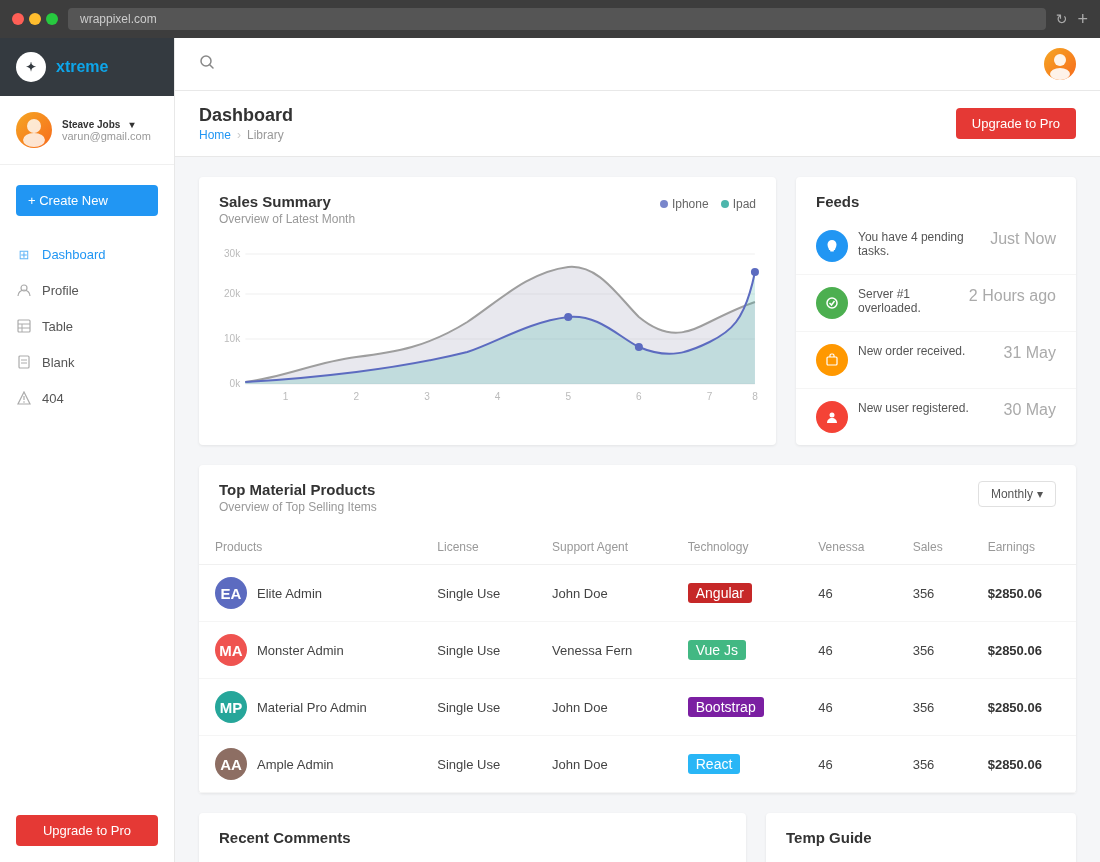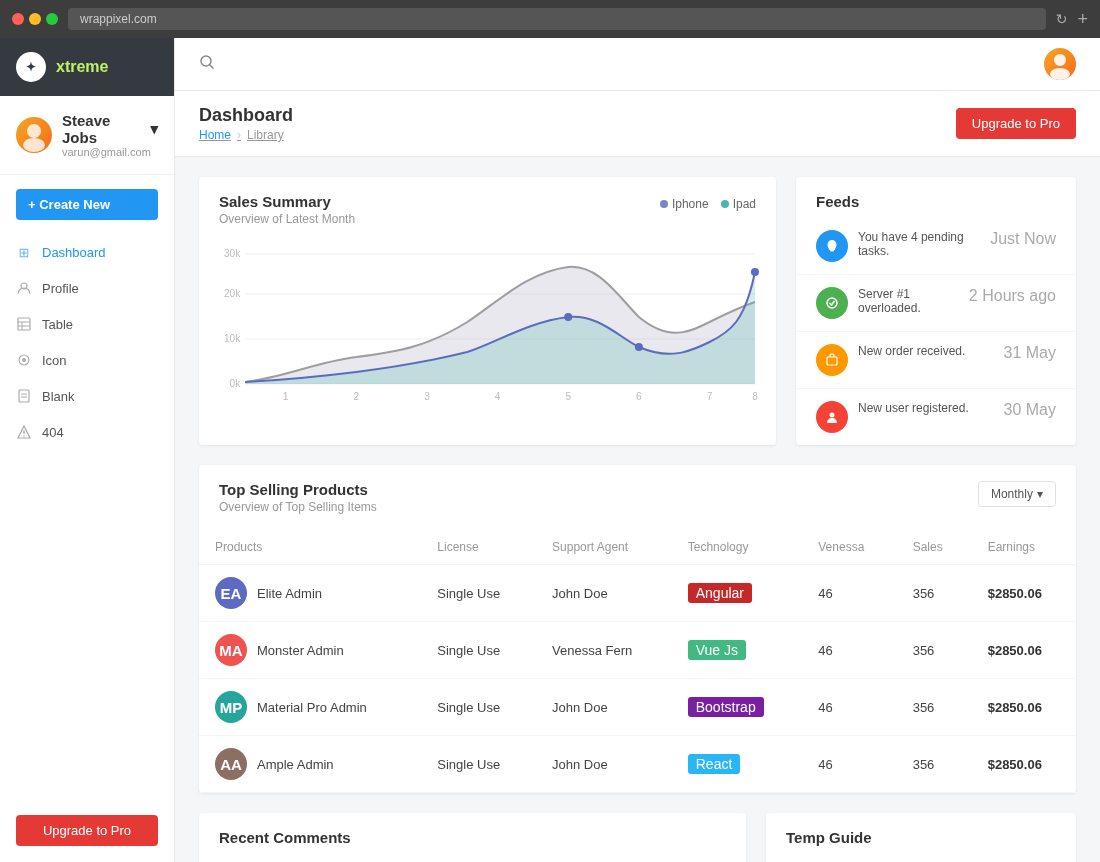--- a/index.html
+++ b/index.html
@@ -54,21 +54,21 @@
       gap: 10px;
     }
     .sidebar-logo {
       width: 30px; height: 30px;
       background: #fff;
       border-radius: 50%;
       display: flex; align-items: center; justify-content: center;
       font-weight: bold; font-size: 12px; color: #343a40;
     }
     .sidebar-brand {
-      color: #bef264;
+      color: #0ea5e9;
       font-size: 16px;
       font-weight: 600;
     }
     .sidebar-user {
       padding: 16px;
       display: flex;
       align-items: center;
       gap: 10px;
       border-bottom: 1px solid #f0f0f0;
     }
@@ -79,36 +79,35 @@
       overflow: hidden;
       flex-shrink: 0;
     }
     .user-avatar-placeholder {
       width: 100%; height: 100%;
       background: linear-gradient(135deg, #f5a623, #f76b1c);
       display: flex; align-items: center; justify-content: center;
       color: #fff; font-size: 14px; font-weight: bold;
     }
     .user-info { flex: 1; }
-    .user-name { font-size: 15px; font-weight: 600; color: #333; display: flex; align-items: center; gap: 9px; }
+    .user-name { font-size: 10px; font-weight: 600; color: #333; display: flex; align-items: center; gap: 9px; }
     .user-email { font-size: 11px; color: #999; }
     .create-new-btn {
-      margin: 14px 16px;
+      margin: 20px 16px;
       background: #2196f3;
       color: #fff;
       border: none;
       border-radius: 4px;
       padding: 8px 12px;
       cursor: pointer;
       font-size: 13px;
       display: flex;
       align-items: center;
       gap: 6px;
       width: calc(100% - 32px);
-      font-weight: bold;
     }
     .nav-items { flex: 1; overflow-y: auto; }
     .nav-item {
       display: flex;
       align-items: center;
       gap: 10px;
       padding: 10px 16px;
       color: #555;
       cursor: pointer;
       font-size: 13px;
@@ -158,21 +157,21 @@
 
     .page-header {
       background: #fff;
       padding: 14px 24px;
       display: flex;
       align-items: center;
       justify-content: space-between;
       border-bottom: 1px solid #e8e8e8;
     }
     .page-title-area h1 { font-size: 18px; font-weight: 600; color: #333; }
-    .breadcrumb { display: flex; align-items: center; gap: 6px; font-size: 12px; color: #999; margin-top: 2px; text-decoration: underline; }
+    .breadcrumb { display: flex; align-items: center; gap: 6px; font-size: 12px; color: #999; margin-top: 2px; }
     .breadcrumb a { color: #2196f3; text-decoration: none; }
     .breadcrumb-sep { color: #ccc; }
     .upgrade-pro-btn {
       background: #e53935;
       color: #fff;
       border: none;
       border-radius: 4px;
       padding: 8px 16px;
       cursor: pointer;
       font-size: 13px;
@@ -384,29 +383,20 @@
       <a class="nav-item">
         <span class="nav-icon">
           <svg width="14" height="14" viewBox="0 0 14 14">
               <rect x="1" y="1" width="12" height="12" rx="1" fill="none" stroke="#888" stroke-width="1.2"></rect>
               <line x1="1" y1="5" x2="13" y2="5" stroke="#888" stroke-width="1"></line>
               <line x1="1" y1="9" x2="13" y2="9" stroke="#888" stroke-width="1"></line>
               <line x1="5" y1="5" x2="5" y2="13" stroke="#888" stroke-width="1"></line>
             </svg>
         </span>
         <span>Table</span>
-      </a>
-      <a class="nav-item">
-        <span class="nav-icon">
-          <svg width="14" height="14" viewBox="0 0 14 14">
-              <circle cx="7" cy="7" r="5" fill="none" stroke="#888" stroke-width="1.2"></circle>
-              <circle cx="7" cy="7" r="2" fill="#888"></circle>
-            </svg>
-        </span>
-        <span>Icon</span>
       </a>
       <a class="nav-item">
         <span class="nav-icon">
           <svg width="12" height="14" viewBox="0 0 12 14">
               <rect x="1" y="1" width="10" height="12" rx="1" fill="none" stroke="#888" stroke-width="1.2"></rect>
               <line x1="3" y1="5" x2="9" y2="5" stroke="#888" stroke-width="1"></line>
               <line x1="3" y1="8" x2="9" y2="8" stroke="#888" stroke-width="1"></line>
             </svg>
         </span>
         <span>Blank</span>
@@ -562,21 +552,21 @@
               <div class="feed-text">New user registered.</div>
               <div class="feed-time">30 May</div>
             </div>
           </div>
         </div>
       </div>
 
       <div class="card table-card">
         <div class="table-header">
           <div>
-            <div class="card-title">Top Selling Products</div>
+            <div class="card-title">Top Material Products</div>
             <div class="card-subtitle">Overview of Top Selling Items</div>
           </div>
           <button class="monthly-btn">
             <span>Monthly</span>
             <span>▾</span>
           </button>
         </div>
         <table>
           <thead>
             <tr>

